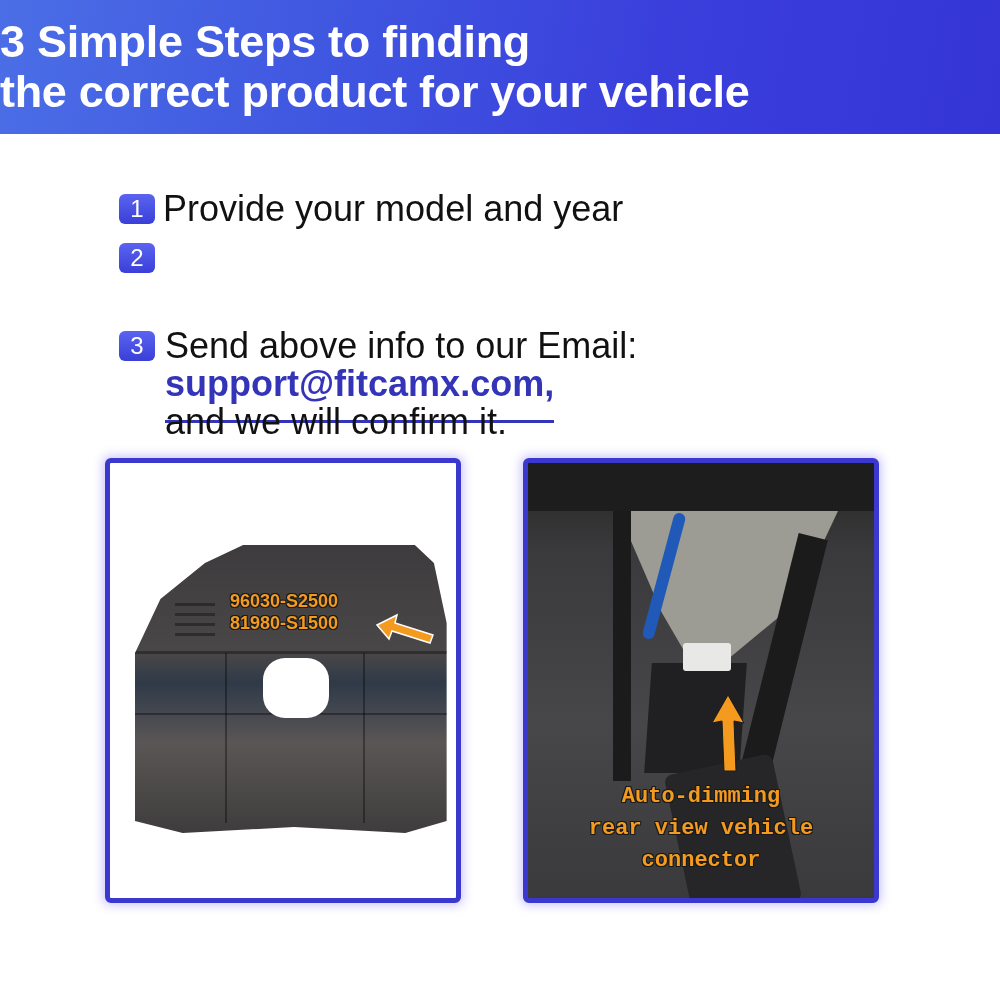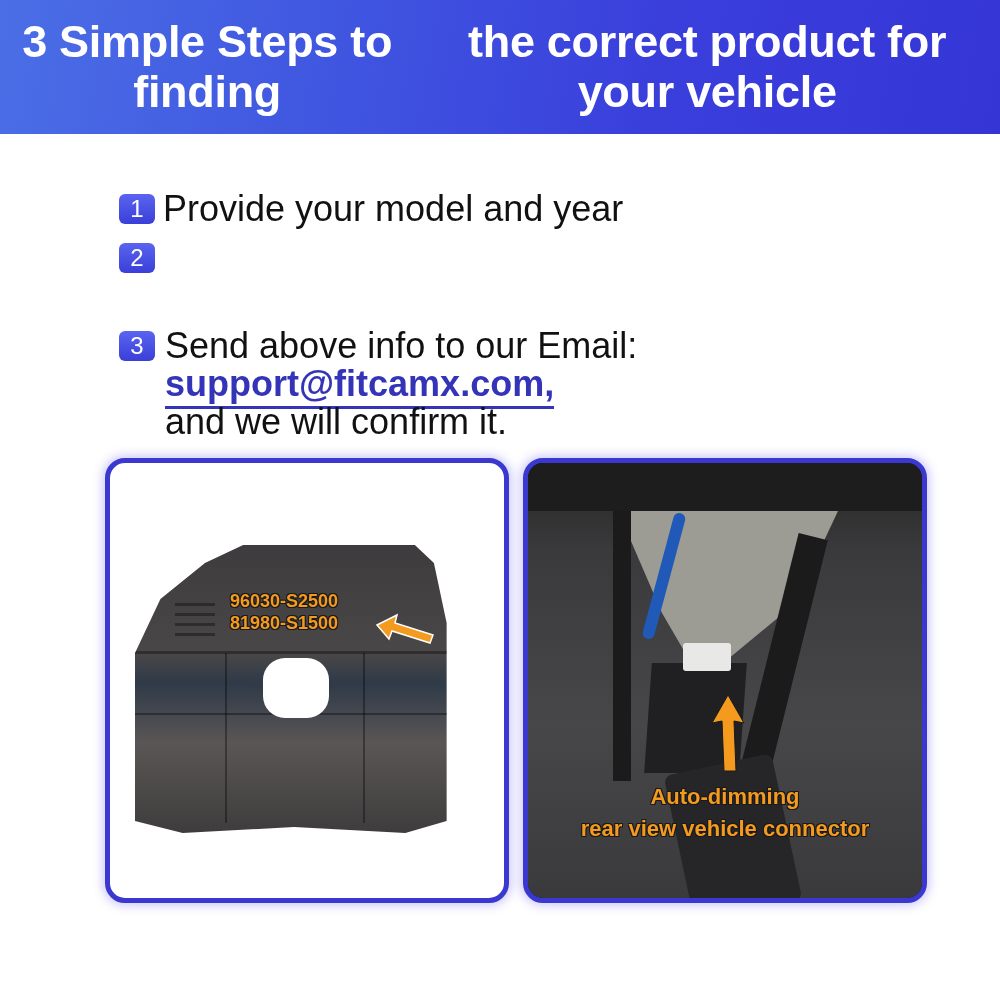--- a/index.html
+++ b/index.html
@@ -2,47 +2,47 @@
 <html><head>
 <meta charset="utf-8">
 <style>
   * { margin:0; padding:0; box-sizing:border-box; }
   html, body { width:1000px; height:1000px; background:#ffffff; overflow:hidden; }
   body { font-family:"Liberation Sans", sans-serif; position:relative; }
 
   .header {
     position:absolute; left:0; top:0; width:1000px; height:134px;
     background:linear-gradient(100deg, #4b6ee6 0%, #3f55e0 35%, #3a3fdc 65%, #3535d6 100%);
-    display:flex; flex-direction:row; align-items:center; justify-content:center;
+    display:flex; flex-direction:column; align-items:flex-start; justify-content:center;
     color:#fff; font-weight:bold; font-size:45px; line-height:50px; letter-spacing:-0.3px;
     text-align:center;
   }
 
   .steps { position:absolute; left:119px; top:190px; width:820px; }
   .step { display:flex; align-items:flex-start; position:absolute; left:0; }
   .badge {
     width:36px; height:30px; border-radius:6px;
     background:linear-gradient(180deg, #5a64f0 0%, #3a3fd8 100%);
     color:#fff; font-size:24px; line-height:30px; text-align:center;
     margin-right:8px; flex:none; margin-top:4px;
   }
   .step-text { font-size:36px; line-height:38px; color:#111; }
   .email {
     color:#3434b8; font-weight:bold;
-    border-bottom:3px solid #3434b8; padding-bottom:2px;
+    border-bottom:3px solid #3434b8; padding-bottom:16px;
   }
 
   .panel {
-    position:absolute; top:458px; width:404px; height:445px;
-    border:5px solid #3b38d0; border-radius:20px;
+    position:absolute; top:458px; width:356px; height:445px;
+    border:5px solid #3b38d0; border-radius:6px;
     box-shadow:0 0 10px 3px rgba(120,110,240,0.35);
     overflow:hidden; background:#fff;
   }
   .panel-left { left:105px; }
-  .panel-right { left:523px; background:#0f172a; }
+  .panel-right { left:523px; background:#0f172a;font-family:Liberation Mono, monospace; }
 
   
   .cover {
     position:absolute; left:25px; top:70px; width:318px; height:300px;
     background:linear-gradient(180deg, #3c3a3c 0%, #4a4748 40%, #2f3a48 50%, #5a5656 70%, #3e3c3c 100%);
     clip-path:polygon(8% 22%, 22% 10%, 34% 4%, 88% 4%, 94% 10%, 98% 30%, 98% 96%, 85% 100%, 50% 98%, 15% 100%, 0% 96%, 0% 40%);
     border-radius:10px;
   }
   .cover-hole {
     position:absolute; left:128px; top:125px; width:66px; height:60px;

